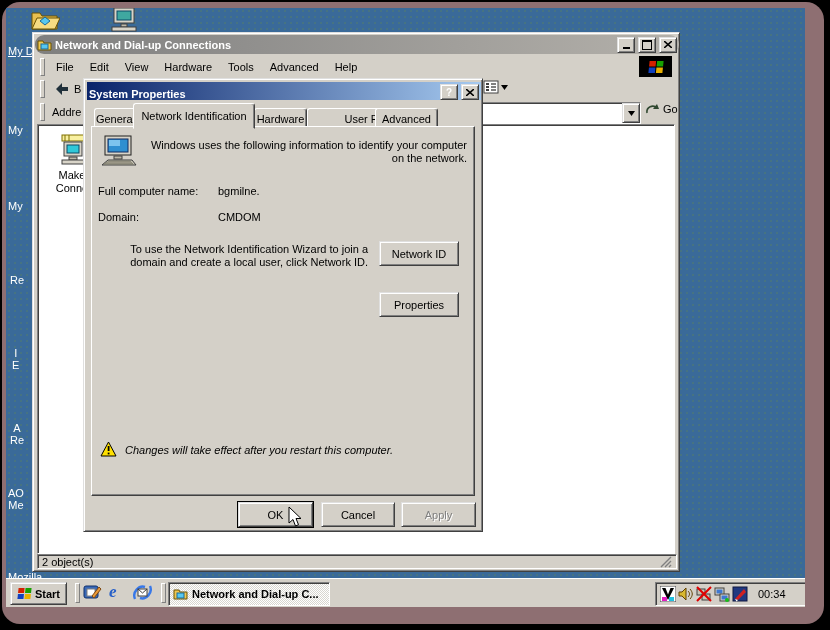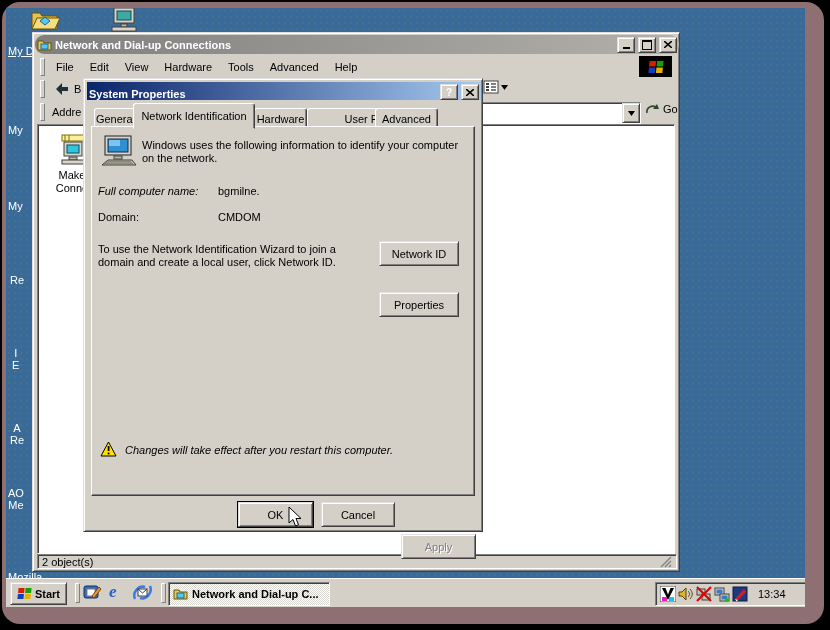--- a/index.html
+++ b/index.html
@@ -1,33 +1,33 @@
 <!DOCTYPE html>
 <html><head>
 <meta charset="utf-8">
 <style>
   html,body{margin:0;padding:0;background:#000;}
   body{width:830px;height:630px;position:relative;overflow:hidden;
        font-family:"Liberation Sans",sans-serif;font-size:11px;color:#000;}
   .abs{position:absolute;}
-  .pre{white-space:pre-line;}
+  .pre{white-space:pre-line;text-align:right;}
   
   #frame{left:2px;top:2px;width:822px;height:622px;background:#8E6F72;border-radius:18px;}
   #screen{left:6px;top:8px;width:799px;height:599px;overflow:hidden;
           background-color:#3A6A99;
           background-image:radial-gradient(rgba(90,130,90,.45) .6px,transparent 1.1px);
           background-size:6px 6px;}
   
   .out{border:1px solid;border-color:#DFDFDF #404040 #404040 #DFDFDF;
        box-shadow:inset 1px 1px 0 #FFFFFF, inset -1px -1px 0 #808080;background:#D4D0C8;}
   .in{border:1px solid;border-color:#808080 #FFFFFF #FFFFFF #808080;
       box-shadow:inset 1px 1px 0 #404040;background:#D4D0C8;}
   .btn{display:flex;align-items:center;justify-content:center;font-size:11px;}
   .btn.default{box-shadow:inset 1px 1px 0 #FFFFFF, inset -1px -1px 0 #808080,0 0 0 1px #000;}
-  .btn.disabled{color:#808080;text-shadow:1px 1px 0 #fff;margin-top:32px;}
+  .btn.disabled{color:#808080;text-shadow:1px 1px 0 #fff;}
   .titlebar{display:flex;align-items:center;gap:3px;padding:0 2px;color:#fff;font-weight:bold;}
   .tb-active{background:linear-gradient(to right,#0A246A,#A6CAF0);align-items:flex-end;}
   .tb-inactive{background:linear-gradient(to right,#7F7F7F,#B3B0AA);border-radius:9px;}
   .cap{width:16px;height:14px;padding:0;display:flex;align-items:center;justify-content:center;}
   .deskicon-label{color:#fff;text-align:center;line-height:12px;}
   .menu-item{padding:2px 8px;}
   .grip{width:3px;height:16px;border-left:1px solid #fff;border-top:1px solid #fff;
         border-right:1px solid #808080;border-bottom:1px solid #808080;margin:0 3px;}
   .band{display:flex;align-items:center;}
   .tab{background:#D4D0C8;border:1px solid;border-color:#FFFFFF #404040 #D4D0C8 #FFFFFF;
@@ -214,21 +214,21 @@
           <rect x="10" y="4" width="20" height="13" fill="#2F8FD0" stroke="#102a60"></rect>
           <rect x="11" y="5" width="11" height="6" fill="#7CC4EE"></rect>
           <rect x="16" y="21" width="8" height="3" fill="#BdB8A8" stroke="#404040"></rect>
           <path d="M4 30 L10 25 L34 25 L38 30 Z" fill="#C8C4B4" stroke="#404040"></path>
           <path d="M6 29 L11 26 L32 26 L35 29 Z" fill="#9a9686" stroke="#707060" stroke-width="0.5"></path>
         </svg>
       </div>
       <div class="abs pre" style="left:50px;top:12px;width:325px;line-height:13px;">Windows uses the following information to identify your computer
 on the network.</div>
 
-      <div class="abs" style="left:6px;top:58px;font-style:italic;">Full computer name:</div>
+      <div class="abs" style="left:6px;top:58px;">Full computer name:</div>
       <div class="abs" style="left:126px;top:58px;">bgmilne.</div>
       <div class="abs" style="left:6px;top:84px;">Domain:</div>
       <div class="abs" style="left:126px;top:84px;">CMDOM</div>
 
       <div class="abs pre" style="left:6px;top:116px;width:270px;line-height:13px;">To use the Network Identification Wizard to join a
 domain and create a local user, click Network ID.</div>
       <div class="abs out btn" style="left:287px;top:114px;width:78px;height:23px;">Network ID</div>
 
       <div class="abs out btn" style="left:287px;top:165px;width:78px;height:23px;">Properties</div>
 
@@ -325,17 +325,17 @@
           <circle cx="13" cy="14" r="2" fill="#18C018"></circle>
         </svg>
       </span>
       <span>
         <svg width="16" height="16" viewBox="0 0 16 16">
           <rect x="1" y="1" width="14" height="14" fill="#203880" stroke="#101840"></rect>
           <path d="M3 13 L12 3 L14 6 L6 14 Z" fill="#D02020"></path>
           <path d="M3 13 L6 14 L4.5 15.5 Z" fill="#fff"></path>
         </svg>
       </span>
-      <span class="traytime" style="margin-left:8px;">13:34</span>
+      <span class="traytime" style="margin-left:8px;">00:34</span>
     </div>
   </div>
 
 </div>
 
 </body></html>

